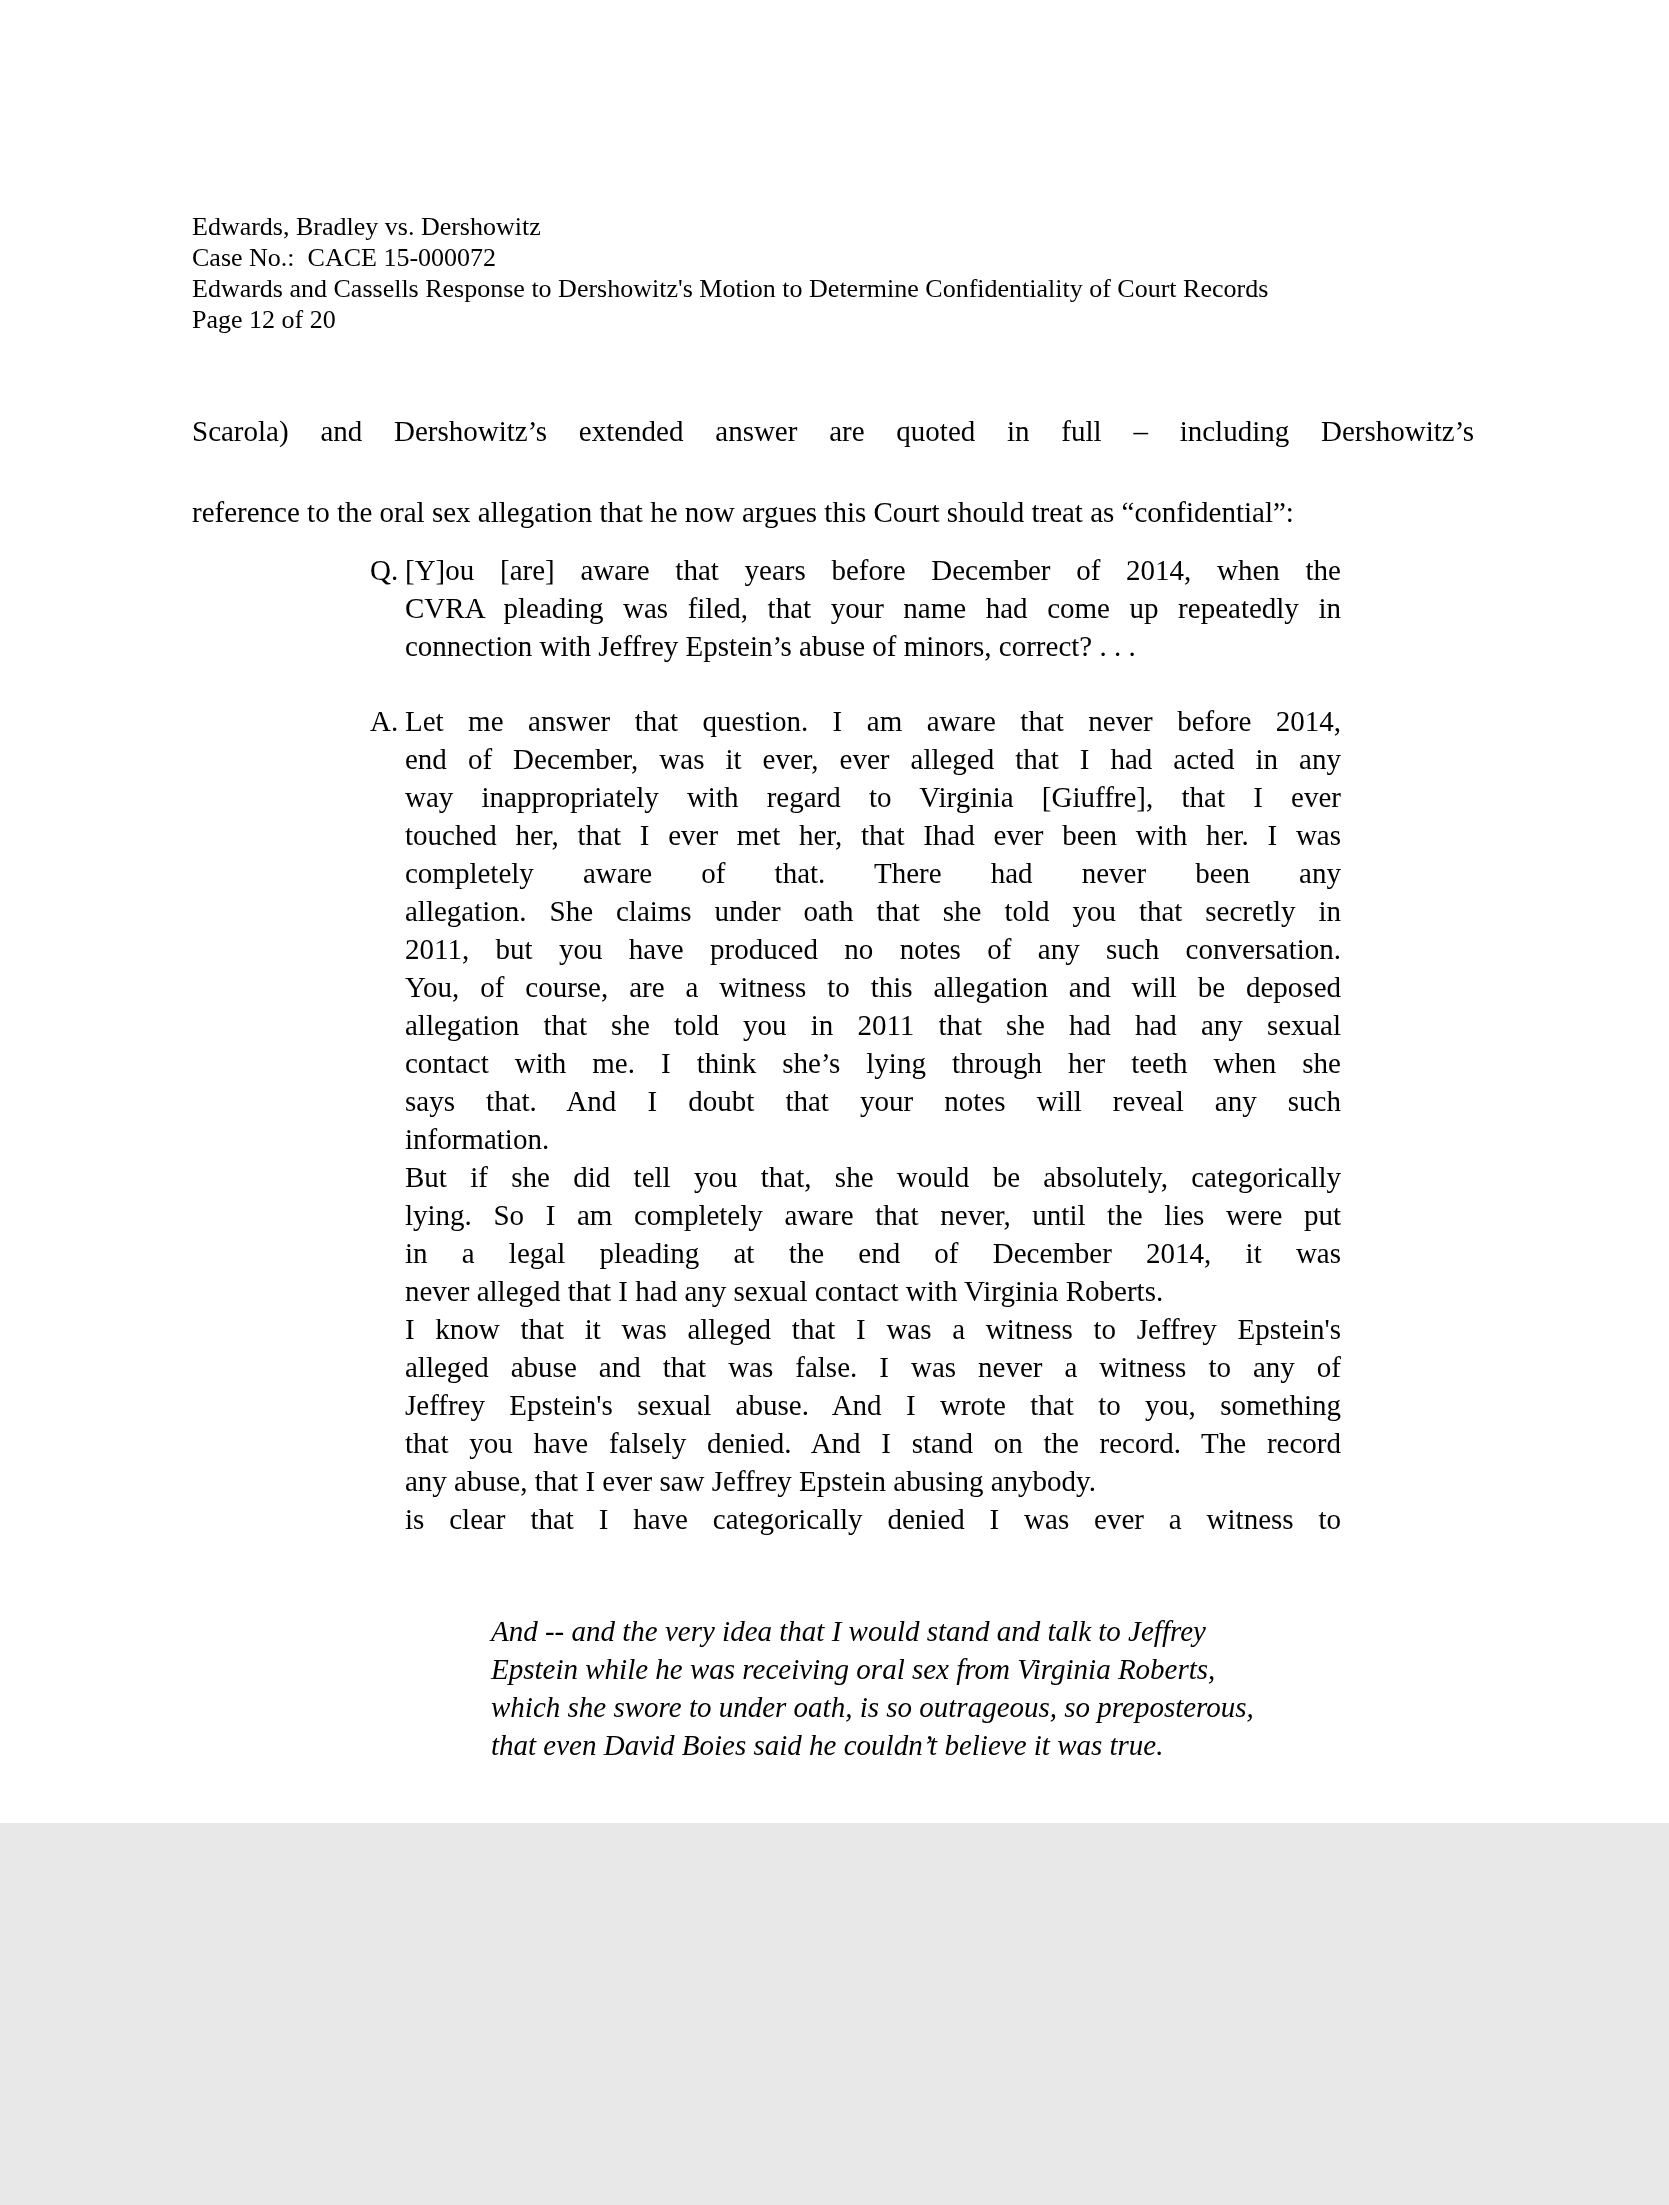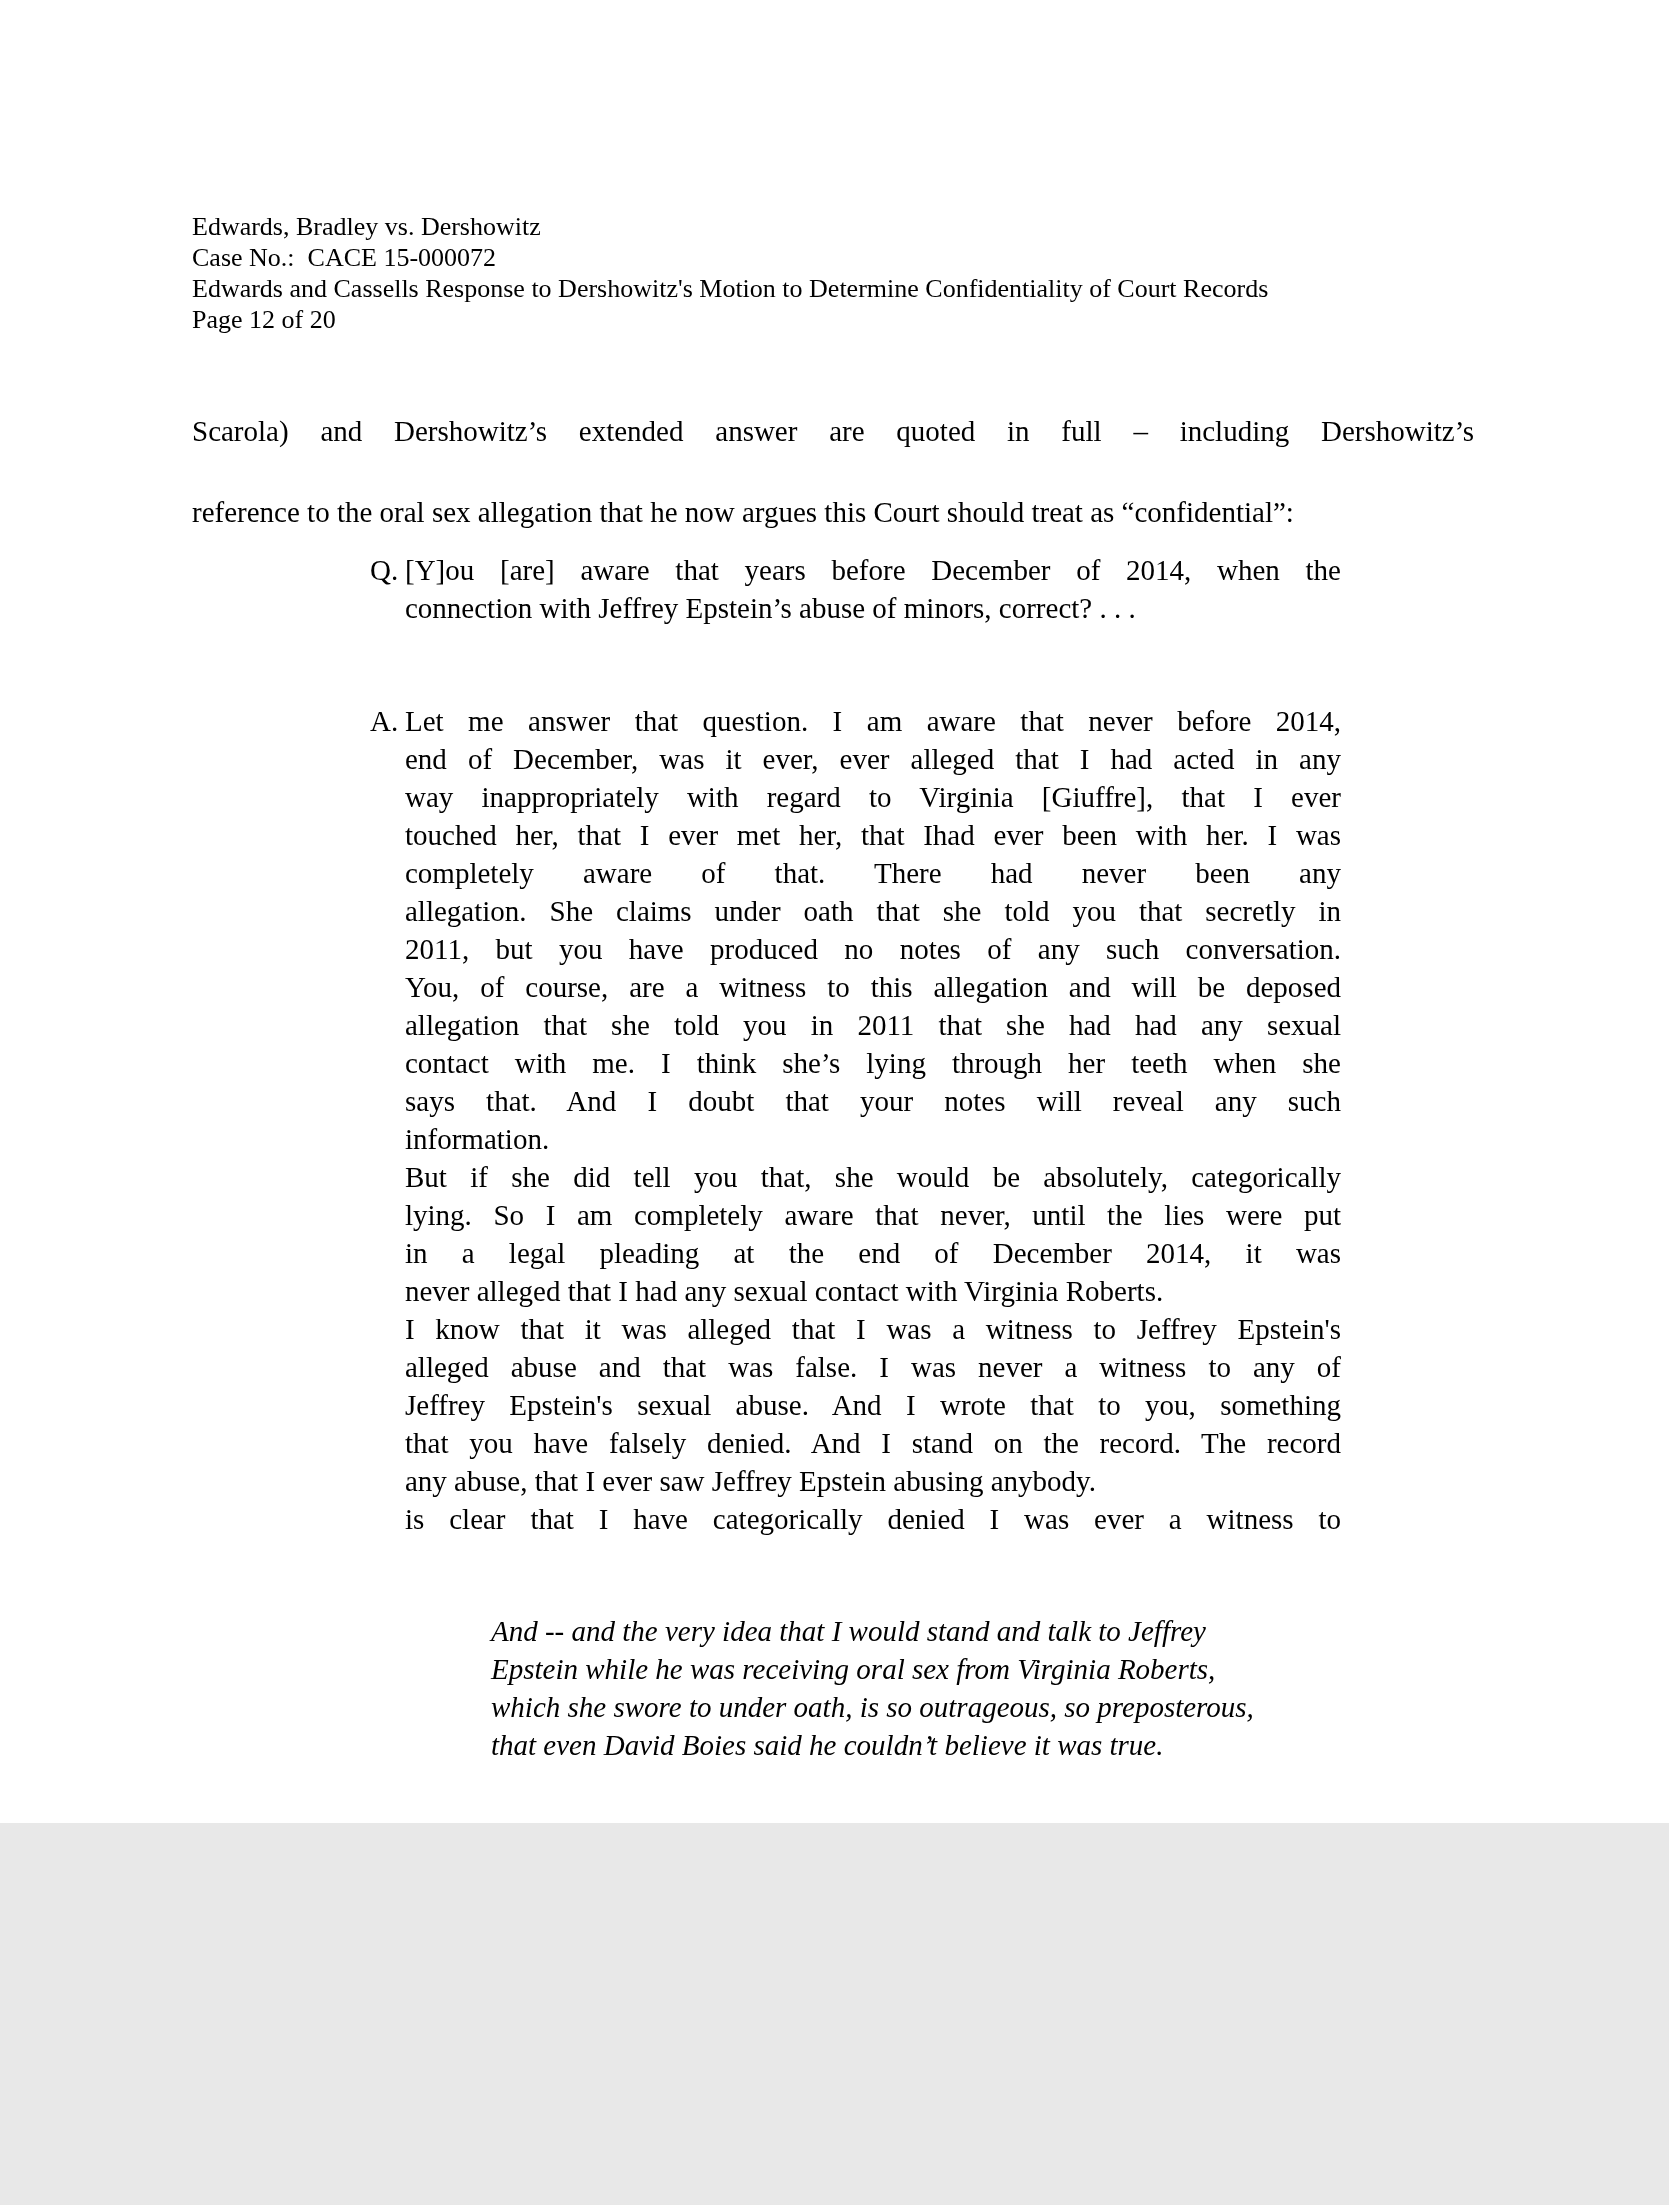--- a/index.html
+++ b/index.html
@@ -97,20 +97,21 @@
 
   <div class="intro">
       <div class="ln j">Scarola) and Dershowitz’s extended answer are quoted in full – including Dershowitz’s</div>
       <div class="ln">reference to the oral sex allegation that he now argues this Court should treat as “confidential”:</div>
     </div>
 
   <div class="qa-block q-block">
     <span class="qa-label">Q.</span>
     <div class="qa-text">
         <div class="ln j">[Y]ou [are] aware that years before December of 2014, when the</div>
+        <div class="ln j">CVRA pleading was filed, that your name had come up repeatedly in</div>
         <div class="ln">connection with Jeffrey Epstein’s abuse of minors, correct? . . .</div>
       </div>
   </div>
 
   <div class="qa-block a-block">
     <span class="qa-label">A.</span>
     <div class="qa-text">
       <div>
           <div class="ln j">Let me answer that question. I am aware that never before 2014,</div>
           <div class="ln j">end of December, was it ever, ever alleged that I had acted in any</div>

